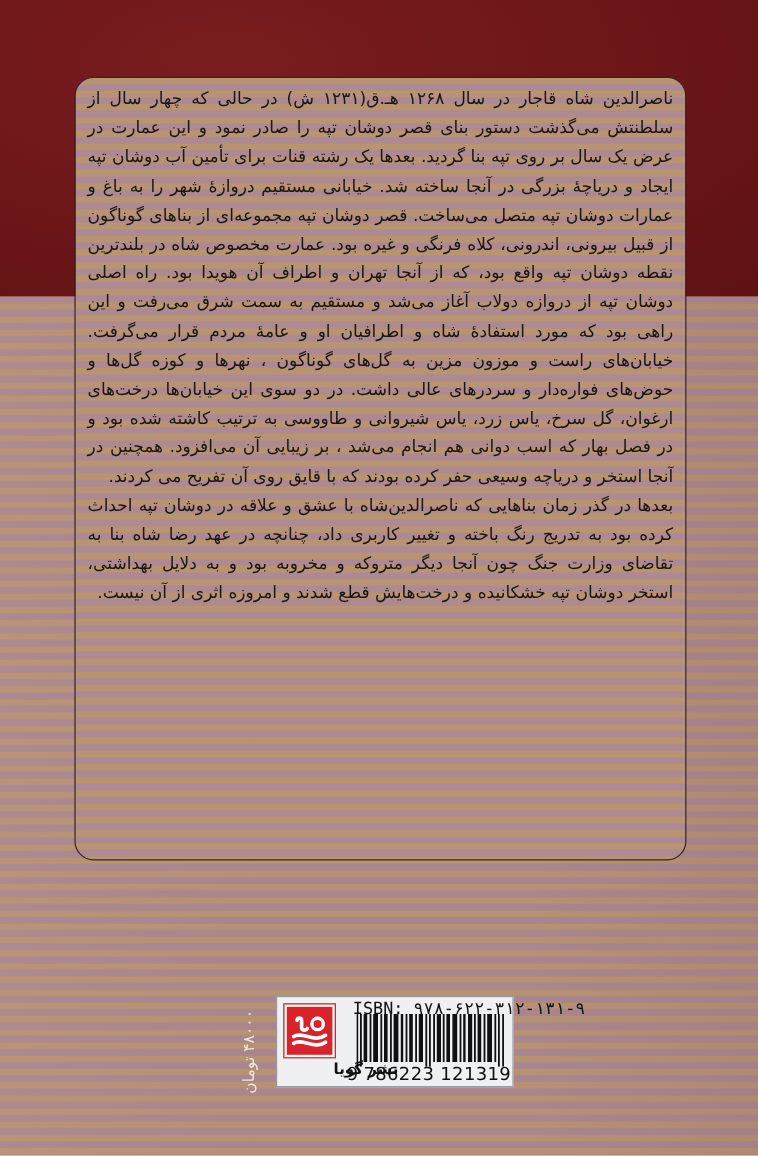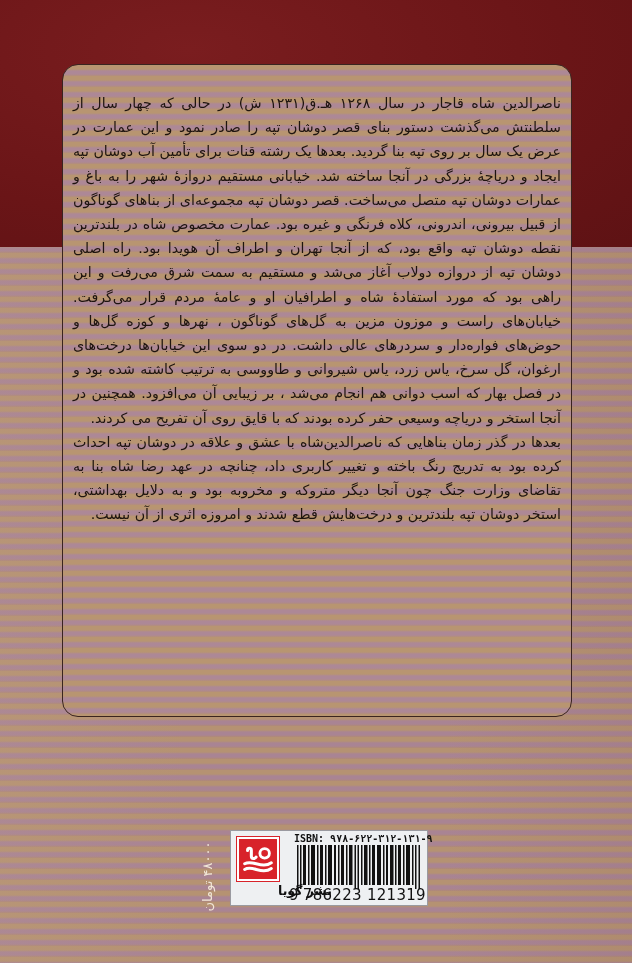--- a/index.html
+++ b/index.html
@@ -29,21 +29,21 @@
       repeating-linear-gradient(180deg,
         #b89571 0px, #b89571 4px,
         #ad8896 6px, #ad8896 9px,
         #b48f78 11px);
     box-sizing: border-box;
   }
   .blurb-text {
     position: absolute; left: 10px; right: 10px; top: 6px;
     direction: rtl; text-align: justify; text-align-last: right;
     font-family: "DejaVu Sans", sans-serif; font-size: 14.2px; line-height: 24.2px;
-    color: #1e140f; letter-spacing: -0.2px; margin-top: 20px;
+    color: #1e140f; letter-spacing: -0.2px;
   }
   .blurb-text p { margin: 0; }
   .price {
     position: absolute; left: 198px; top: 826px; width: 20px; height: 100px;
     display: flex; align-items: center; justify-content: center;
   }
   .price span {
     display: inline-block; transform: rotate(-90deg); white-space: nowrap;
     color: #f1e6d6; font-size: 13px; direction: rtl;
   }
@@ -56,21 +56,21 @@
     background: #d8232a; border: 2px solid #fff; outline: 1px solid #d8232a;
     box-sizing: border-box;
   }
   .logo svg { width: 100%; height: 100%; display: block; }
   .publisher {
     position: absolute; left: 2px; top: 52px; width: 56px; text-align: center;
     direction: rtl; font-size: 12.5px; font-weight: bold; color: #111; margin-left: 44px;
   }
   .isbn {
     position: absolute; left: 63px; top: 2px; width: 132px; text-align: right;
-    font-family: "DejaVu Sans Mono", monospace; font-size: 10px; font-weight: bold;
+    font-family: "DejaVu Sans Mono", monospace; font-size: 14px; font-weight: normal;
     color: #111; letter-spacing: 0px; white-space: nowrap;
   }
   .bars {
     position: absolute; left: 66px; top: 14px; width: 124px; height: 44px;
   }
   .bars svg { width: 100%; height: 100%; display: block; }
   .ean {
     position: absolute; left: 58px; top: 55px; width: 138px;
     font-family: "DejaVu Sans", sans-serif; font-size: 15px; color: #111;
     letter-spacing: 0.3px; white-space: nowrap;
@@ -81,21 +81,21 @@
 </head>
 <body>
 
 <div class="cover">
   <div class="top-band"></div>
   <div class="lower-fade"></div>
 
   <div class="blurb-box">
     <div class="blurb-text">
       <p>ناصرالدین شاه قاجار در سال ۱۲۶۸ هـ.ق(۱۲۳۱ ش) در حالی که چهار سال از سلطنتش می‌گذشت دستور بنای قصر دوشان تپه را صادر نمود و این عمارت در عرض یک سال بر روی تپه بنا گردید. بعدها یک رشته قنات برای تأمین آب دوشان تپه ایجاد و دریاچهٔ بزرگی در آنجا ساخته شد. خیابانی مستقیم دروازهٔ شهر را به باغ و عمارات دوشان تپه متصل می‌ساخت. قصر دوشان تپه مجموعه‌ای از بناهای گوناگون از قبیل بیرونی، اندرونی، کلاه فرنگی و غیره بود. عمارت مخصوص شاه در بلندترین نقطه دوشان تپه واقع بود، که از آنجا تهران و اطراف آن هویدا بود. راه اصلی دوشان تپه از دروازه دولاب آغاز می‌شد و مستقیم به سمت شرق می‌رفت و این راهی بود که مورد استفادهٔ شاه و اطرافیان او و عامهٔ مردم قرار می‌گرفت. خیابان‌های راست و موزون مزین به گل‌های گوناگون ، نهرها و کوزه گل‌ها و حوض‌های فواره‌دار و سردرهای عالی داشت. در دو سوی این خیابان‌ها درخت‌های ارغوان، گل سرخ، یاس زرد، یاس شیروانی و طاووسی به ترتیب کاشته شده بود و در فصل بهار که اسب دوانی هم انجام می‌شد ، بر زیبایی آن می‌افزود. همچنین در آنجا استخر و دریاچه وسیعی حفر کرده بودند که با قایق روی آن تفریح می کردند.</p>
-      <p>بعدها در گذر زمان بناهایی که ناصرالدین‌شاه با عشق و علاقه در دوشان تپه احداث کرده بود به تدریج رنگ باخته و تغییر کاربری داد، چنانچه در عهد رضا شاه بنا به تقاضای وزارت جنگ چون آنجا دیگر متروکه و مخروبه بود و به دلایل بهداشتی، استخر دوشان تپه بلندترین و درخت‌هایش قطع شدند و امروزه اثری از آن نیست.</p>
+      <p>بعدها در گذر زمان بناهایی که ناصرالدین‌شاه با عشق و علاقه در دوشان تپه احداث کرده بود به تدریج رنگ باخته و تغییر کاربری داد، چنانچه در عهد رضا شاه بنا به تقاضای وزارت جنگ چون آنجا دیگر متروکه و مخروبه بود و به دلایل بهداشتی، استخر دوشان تپه خشکانیده و درخت‌هایش قطع شدند و امروزه اثری از آن نیست.</p>
     </div>
   </div>
 
   <div class="price">
     <span>۴۸۰۰۰ تومان</span>
   </div>
 
   <div class="label">
     <div class="logo">
       <svg viewBox="0 0 40 40">

